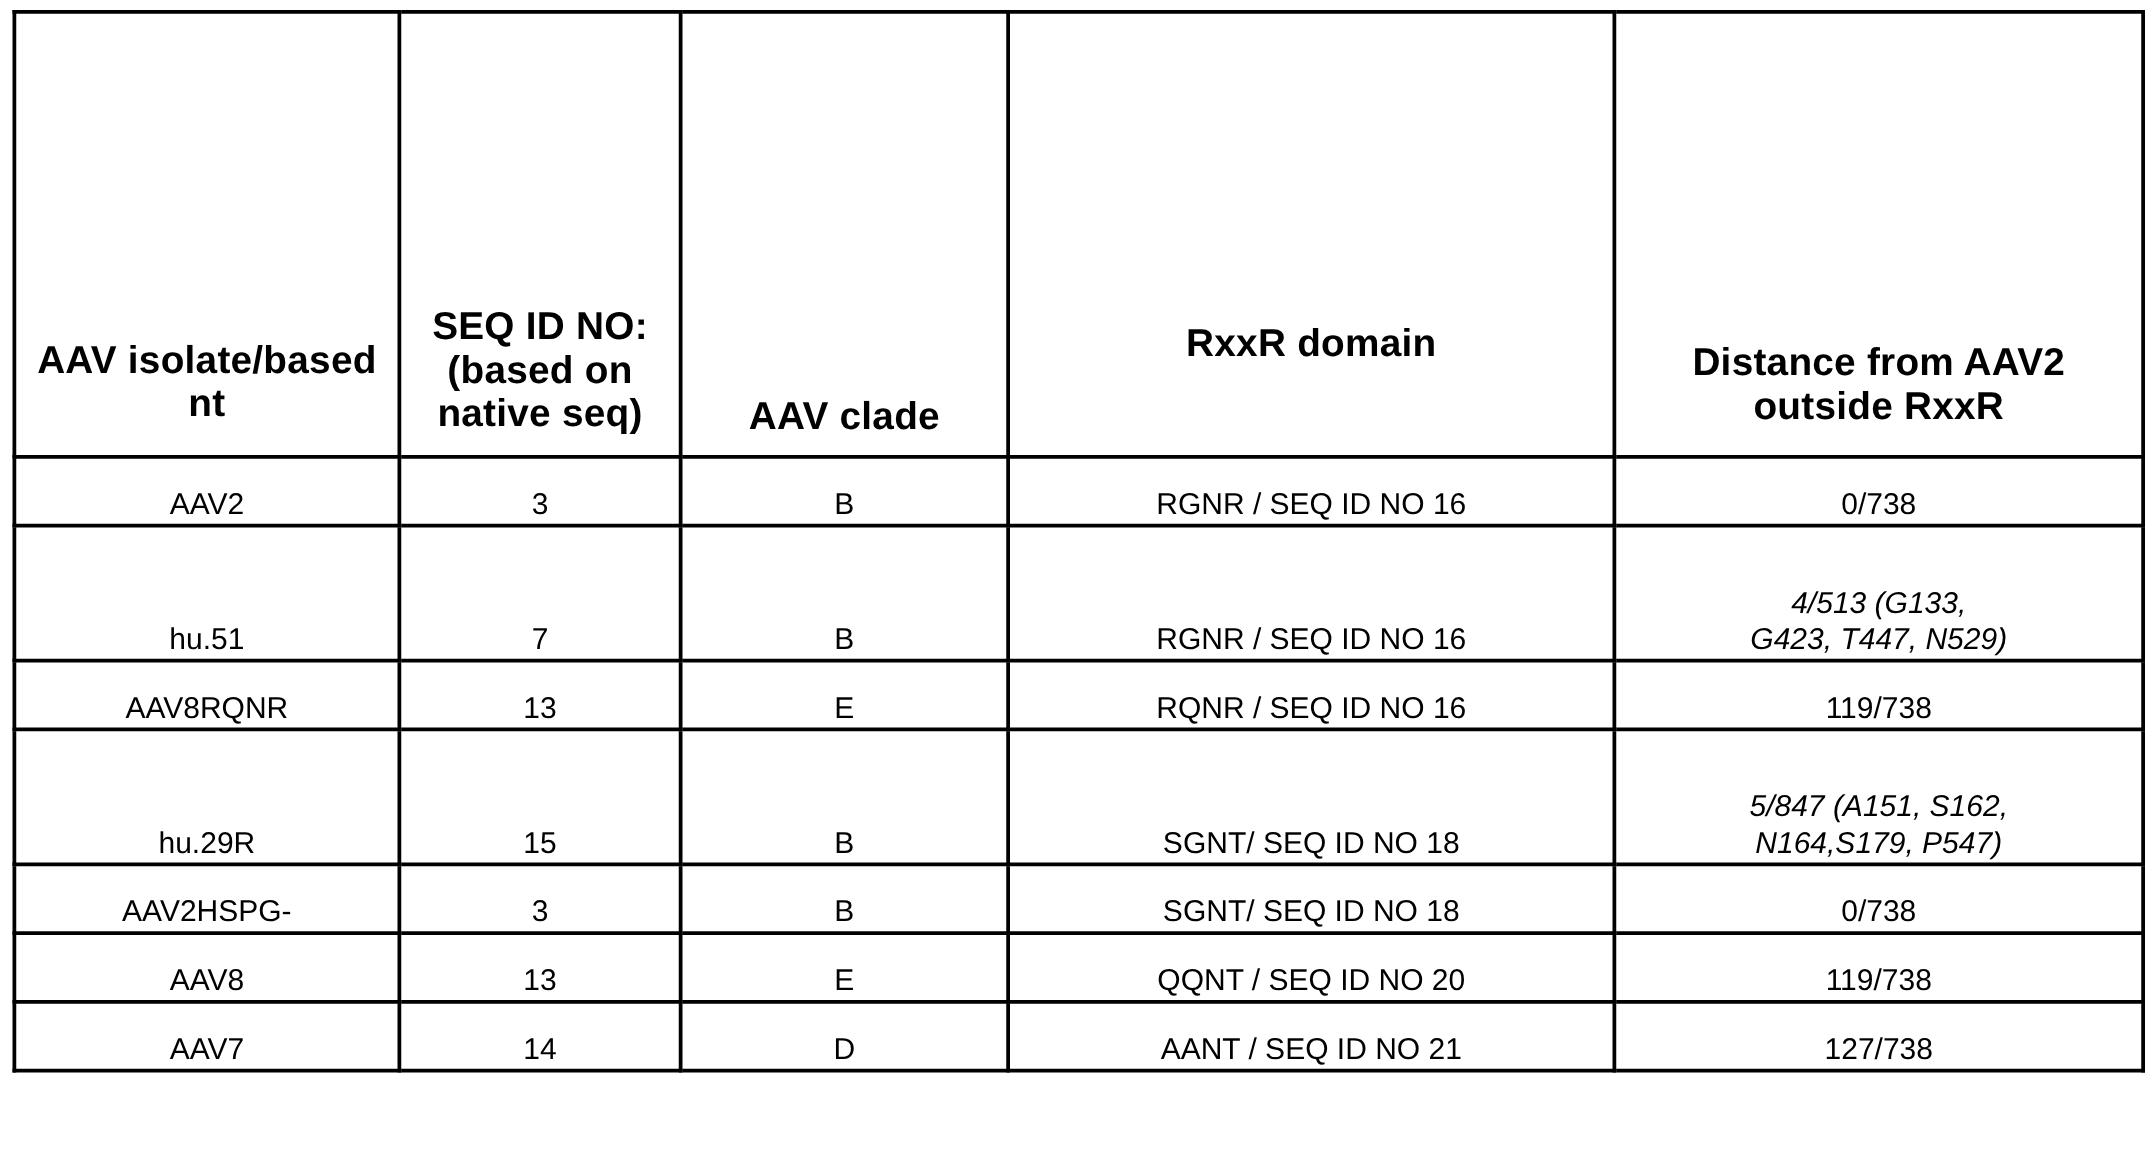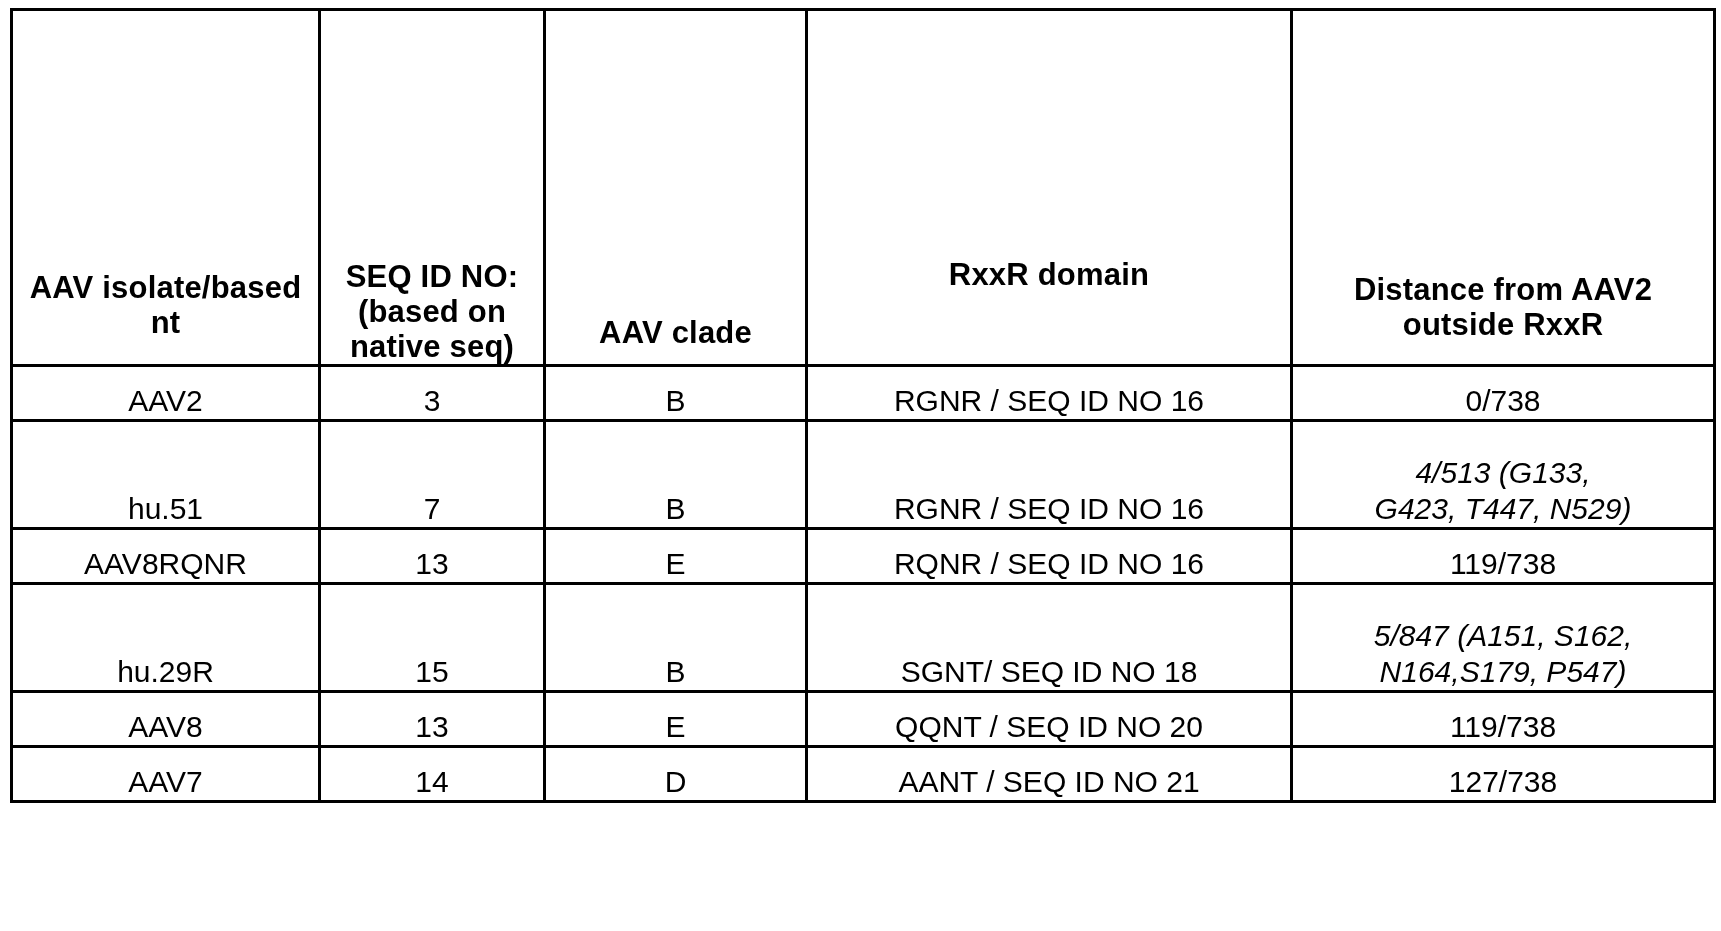--- a/index.html
+++ b/index.html
@@ -50,28 +50,28 @@
 
   thead th {
     font-weight: bold;
     font-size: 31px;
     line-height: 1.13;
     height: 281px;
     vertical-align: bottom;
     padding-bottom: 4px;
     letter-spacing: 0.2px;
   }
-  thead th.hdr-seqid { }
+  thead th.hdr-seqid { padding-bottom: 16px; }
   thead th.hdr-isolate { padding-bottom: 24px; }
   thead th.hdr-clade { padding-bottom: 14px; }
   thead th.hdr-rxxr { padding-bottom: 72px; }
   thead th.hdr-dist { padding-bottom: 22px; }
 
   tbody td {
-    font-size: 30px;
+    font-size: 24px;
     line-height: 1.2;
     font-weight: normal;
     vertical-align: bottom;
     padding-bottom: 6px;
     white-space: pre-line;
   }
 
   tbody tr.r-single td { height: 52px; }
   tbody tr.r-double td { height: 105px; }
 
@@ -134,20 +134,27 @@
         </tr>
         <tr class="r-double">
           <td class="cell-isolate">hu.29R</td>
           <td class="cell-seq-id">15</td>
           <td class="cell-clade">B</td>
           <td class="cell-rxxr">SGNT/ SEQ ID NO 18</td>
           <td class="cell-dist italic">5/847 (A151, S162,
 N164,S179, P547)</td>
         </tr>
         <tr class="r-single">
+          <td class="cell-isolate">AAV2HSPG-</td>
+          <td class="cell-seq-id">3</td>
+          <td class="cell-clade">B</td>
+          <td class="cell-rxxr">SGNT/ SEQ ID NO 18</td>
+          <td class="cell-dist">0/738</td>
+        </tr>
+        <tr class="r-single">
           <td class="cell-isolate">AAV8</td>
           <td class="cell-seq-id">13</td>
           <td class="cell-clade">E</td>
           <td class="cell-rxxr">QQNT / SEQ ID NO 20</td>
           <td class="cell-dist">119/738</td>
         </tr>
         <tr class="r-single">
           <td class="cell-isolate">AAV7</td>
           <td class="cell-seq-id">14</td>
           <td class="cell-clade">D</td>

